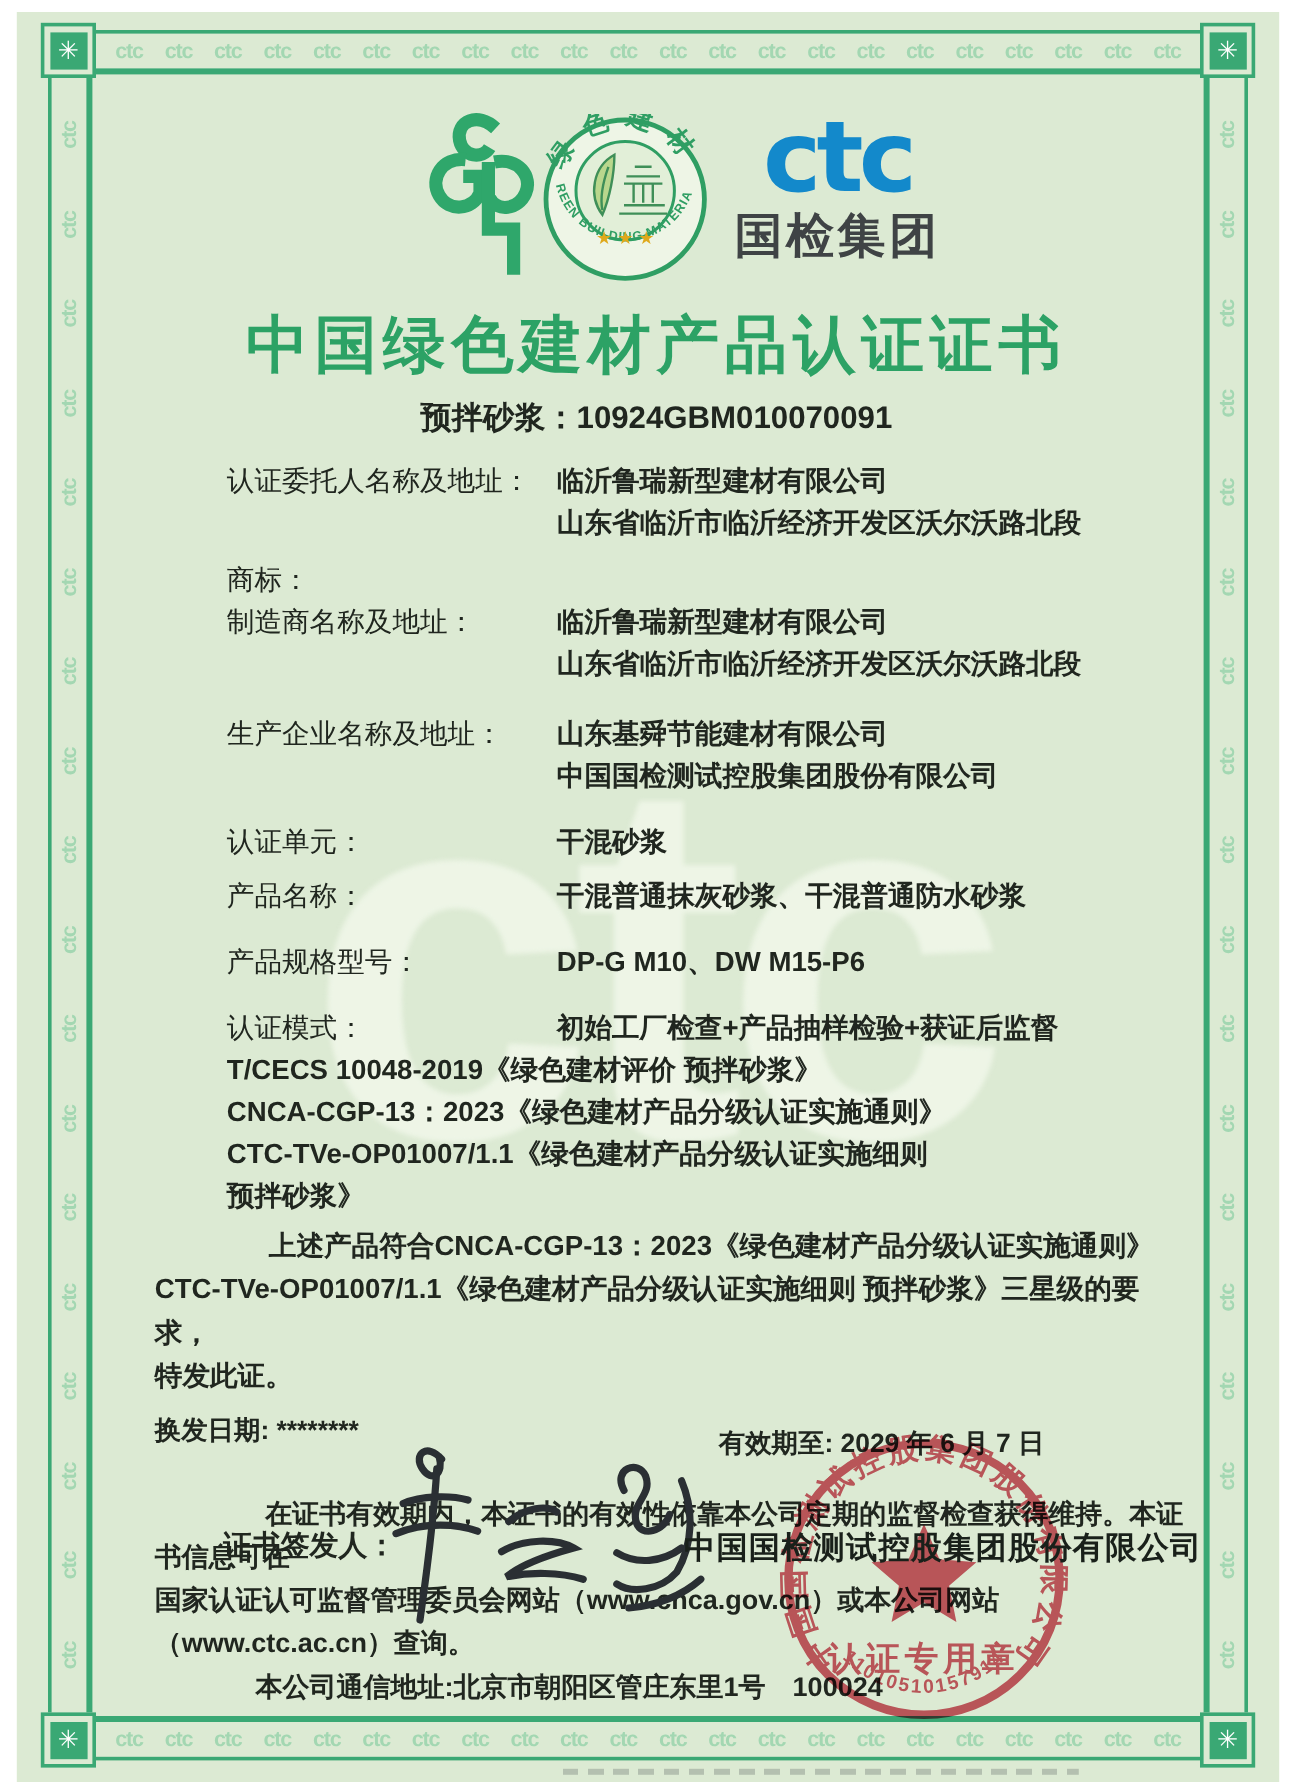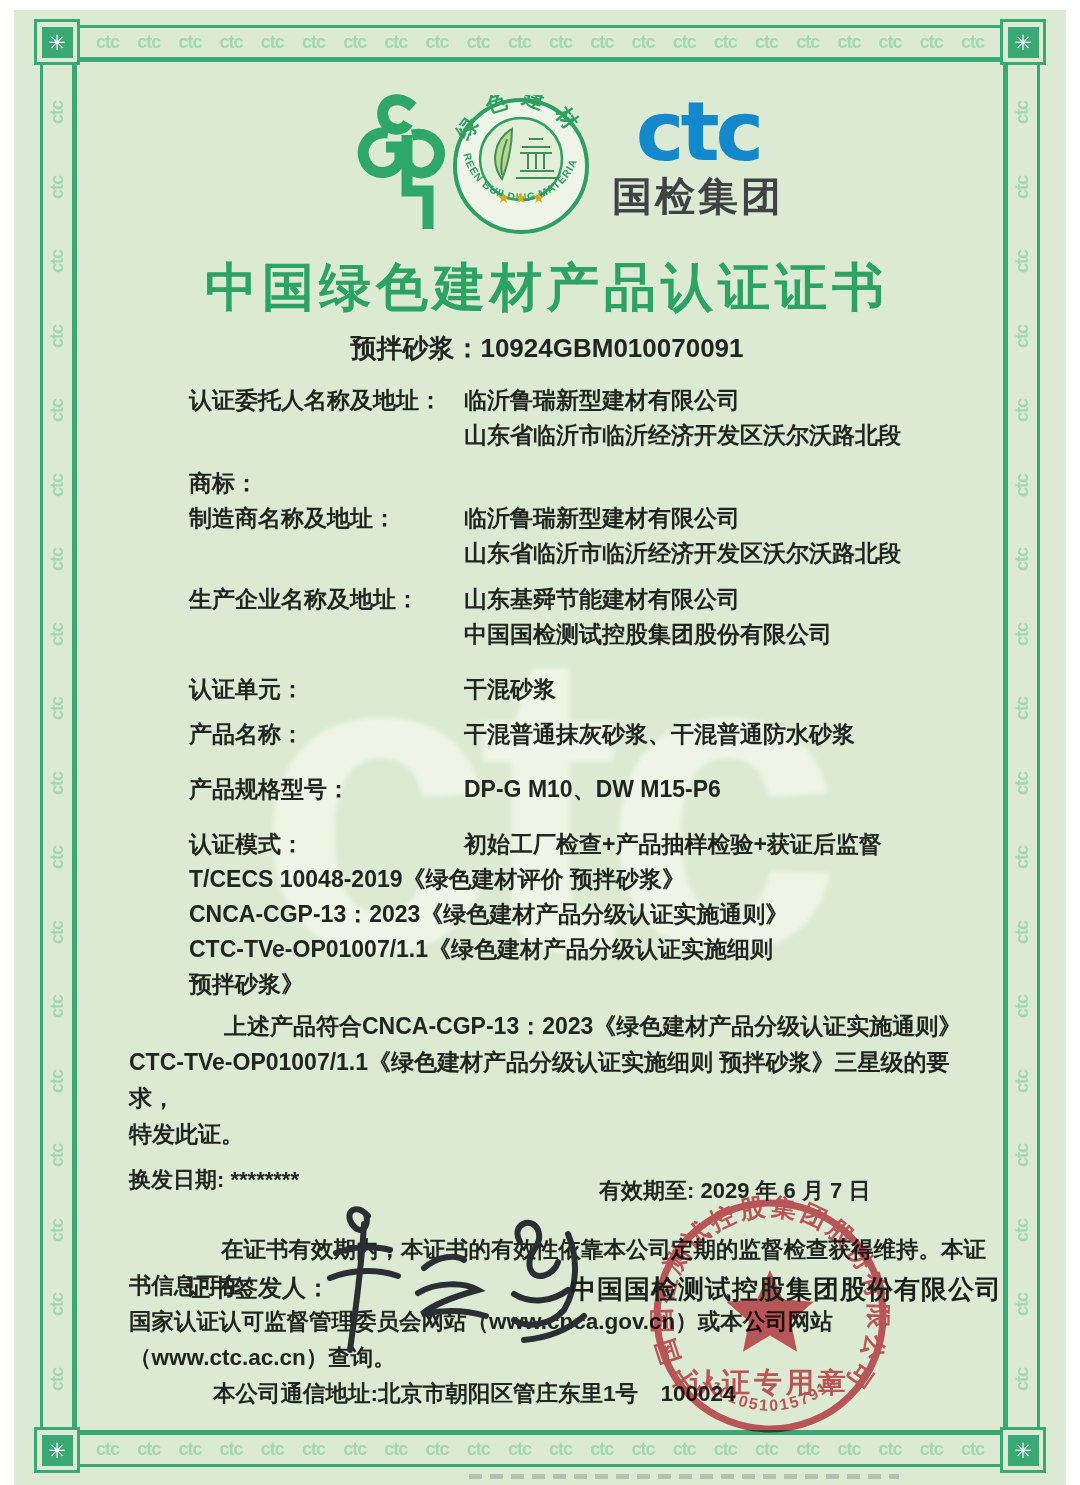--- a/index.html
+++ b/index.html
@@ -48,23 +48,23 @@
   .logo-ctc{position:absolute;left:512px;top:22px;text-align:center;width:176px;}
   .ctc-word{font-size:82px;line-height:70px;font-weight:bold;color:var(--blue);letter-spacing:-4px;
             font-family:"DejaVu Sans",sans-serif;}
   .ctc-sub{font-size:40px;font-weight:bold;color:#3f4345;letter-spacing:3px;margin-top:2px;}
   .cert-title{position:absolute;left:0;right:0;top:178px;text-align:center;
       font-family:"Liberation Serif",serif;font-weight:bold;font-size:52px;letter-spacing:5px;color:var(--title);}
   .cert-no{position:absolute;left:0;right:0;top:256px;text-align:center;font-size:26px;font-weight:bold;}
 
   .fields{margin-left:91px;}
   .field{display:flex;}
-  .f-label{width:275px;flex:none;font-size:23px;font-weight:bold;line-height:35px;}
+  .f-label{width:275px;flex:none;font-size:23px;font-weight:normal;line-height:35px;}
   .f-value{font-size:23px;font-weight:bold;line-height:35px;}
-  .mt8{margin-top:8px}.mt13{margin-top:13px}.mt5{margin-top:11px}.mt20{margin-top:20px}
+  .mt8{margin-top:8px}.mt13{margin-top:13px}.mt5{margin-top:23px}.mt20{margin-top:20px}
   .mt10{margin-top:10px}.mt0{margin-top:0}
 
   .statement{margin:6px 0 0 31px;font-size:23px;font-weight:bold;line-height:36px;width:850px;}
   .statement .ind{text-indent:95px;}
 
   .dates{display:flex;margin:10px 0 0 31px;font-size:22px;font-weight:bold;}
   .dates .dl{width:470px;line-height:36px;}
   .dates .dr{margin-top:14px;}
 
   .notice{margin:26px 0 0 31px;font-size:22.5px;font-weight:bold;line-height:36px;width:860px;}

